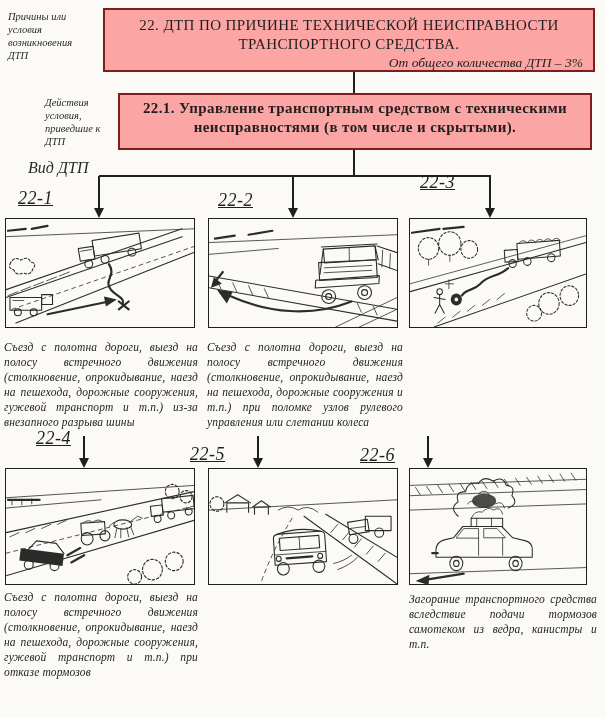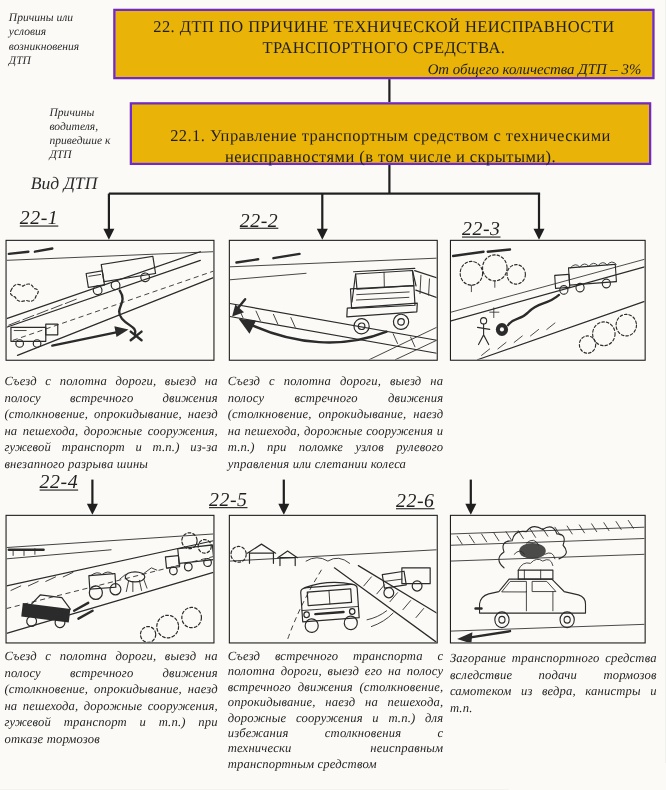--- a/index.html
+++ b/index.html
@@ -6,30 +6,30 @@
   .sheet{
     position:relative; width:605px; height:718px; margin:0 auto;
     background:#fbfaf7; color:#1f1f1f; overflow:hidden;
     font-family:"Liberation Serif","DejaVu Serif",serif;
   }
   .abs{position:absolute;}
   .side-label{
     font-style:italic; font-size:10.5px; line-height:13px; color:#2a2a2a;
   }
   .hbox{
-    border:2px solid #6d28d9; background:#eab308; box-sizing:border-box;
+    border:2px solid #7f1d1d; background:#fca5a5; box-sizing:border-box;
     text-align:center;
   }
   .hbox .title{
     font-size:15px; line-height:19px; letter-spacing:.4px; padding:6px 14px 0 14px;
   }
   .hbox .note{
     font-style:italic; font-size:13.5px; text-align:right; padding:1px 10px 2px 0;
   }
-  .hbox.bold .title{font-weight:normal; padding-top:20px;}
+  .hbox.bold .title{font-weight:bold; padding-top:4px;}
   .conn{background:#1f1f1f;}
   .arrow-shaft{width:2px;background:#1f1f1f;}
   .arrow-head{
     width:0;height:0;
     border-left:5px solid transparent;border-right:5px solid transparent;
     border-top:10px solid #1f1f1f;
   }
   .panel-id{font-style:italic; font-size:18px; letter-spacing:.5px;text-decoration:underline;}
   .frame{
     border:1.5px solid #1f1f1f; background:#fbfaf7; box-sizing:border-box; overflow:hidden;
@@ -48,21 +48,21 @@
   .illus .thin{stroke-width:.8;}
   .illus .dash{stroke-dasharray:4 4;}
   .illus .fluff{stroke-dasharray:2.5 2;}
 </style>
 </head>
 <body>
 
 <div class="sheet">
 
   <div class="abs side-label" style="left:8px;top:10px;width:68px;">Причины или условия возникновения ДТП</div>
-  <div class="abs side-label" style="left:45px;top:96px;width:62px;">Причины водителя, приведшие к ДТП</div>
+  <div class="abs side-label" style="left:45px;top:96px;width:62px;">Действия условия, приведшие к ДТП</div>
   <div class="abs side-label" style="left:28px;top:161px;width:70px;font-size:16px;">Вид ДТП</div>
 
   <div class="abs hbox" style="left:103px;top:8px;width:492px;height:64px;">
     <div class="title">22. ДТП ПО ПРИЧИНЕ ТЕХНИЧЕСКОЙ НЕИСПРАВНОСТИ ТРАНСПОРТНОГО СРЕДСТВА.</div>
     <div class="note">От общего количества ДТП – 3%</div>
   </div>
 
   <div class="abs conn" style="left:353px;top:72px;width:2px;height:21px;"></div>
 
   <div class="abs hbox bold" style="left:118px;top:93px;width:474px;height:57px;">
@@ -81,21 +81,21 @@
 
   <div class="abs arrow-shaft" style="left:83px;top:436px;height:23px;"></div>
   <div class="abs arrow-head" style="left:79px;top:458px;"></div>
   <div class="abs arrow-shaft" style="left:257px;top:436px;height:23px;"></div>
   <div class="abs arrow-head" style="left:253px;top:458px;"></div>
   <div class="abs arrow-shaft" style="left:427px;top:436px;height:23px;"></div>
   <div class="abs arrow-head" style="left:423px;top:458px;"></div>
 
   <div class="abs panel-id" style="left:18px;top:188px;">22-1</div>
   <div class="abs panel-id" style="left:218px;top:190px;">22-2</div>
-  <div class="abs panel-id" style="left:420px;top:198px;text-align:right;">22-3</div>
+  <div class="abs panel-id" style="left:420px;top:172px;text-align:right;">22-3</div>
   <div class="abs panel-id" style="left:36px;top:428px;">22-4</div>
   <div class="abs panel-id" style="left:190px;top:444px;">22-5</div>
   <div class="abs panel-id" style="left:360px;top:445px;">22-6</div>
 
   <div class="abs frame" style="left:5px;top:218px;width:190px;height:110px;">
     <svg class="illus" viewBox="0 0 190 110" preserveAspectRatio="none">
       <path class="thick" d="M2,12 l18,-2 M26,10 l16,-3"></path>
       <path class="thin" d="M0,18 L190,10"></path>
       <path d="M0,72 L178,10"></path>
       <path d="M0,80 L178,18"></path>
@@ -273,16 +273,15 @@
       <path class="thin" d="M66,48 q4,-8 12,-6 q6,-6 12,-2 q8,-4 10,4"></path>
       <ellipse class="fill" cx="80" cy="31" rx="13" ry="7" style="opacity:.85"></ellipse>
       <path d="M52,46 q-10,-8 0,-14 q-4,-10 8,-10 q2,-10 14,-8 q6,-8 16,-2 q10,-6 14,4 q10,0 6,10 q8,8 -4,12"></path>
       <path class="thin" d="M62,34 q6,-6 10,0 M74,24 q8,-6 12,2 M92,34 q8,-4 10,4"></path>
       <path class="thick" d="M58,102 L16,108"></path>
       <polygon class="fill" points="6,109 21,103 20,113"></polygon>
     </svg>
   </div>
 
   <div class="abs caption" style="left:4px;top:590px;width:194px;">Съезд с полотна дороги, выезд на полосу встречного движения (столкновение, опрокидывание, наезд на пешехода, дорожные сооружения, гужевой транспорт и т.п.) при отказе тормозов</div>
-  <div class="abs caption tight" style="left:207px;top:590px;width:196px;">Съезд встречного транспорта с полотна дороги, выезд его на полосу встречного движения (столкновение, опрокидывание, наезд на пешехода, дорожные сооружения и т.п.) для избежания столкновения с технически неисправным транспортным средством</div>
   <div class="abs caption" style="left:409px;top:592px;width:188px;">Загорание транспортного средства вследствие подачи тормозов самотеком из ведра, канистры и т.п.</div>
 
 </div>
 
 </body></html>

